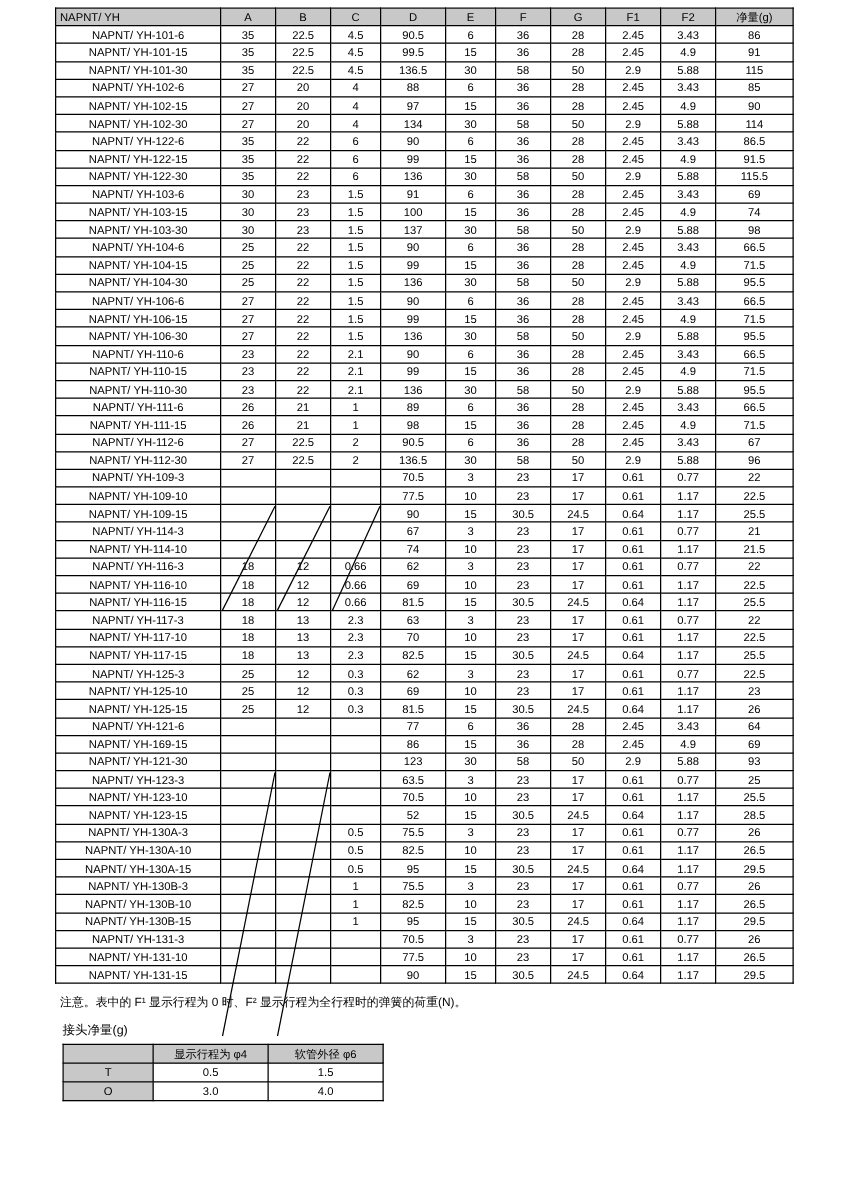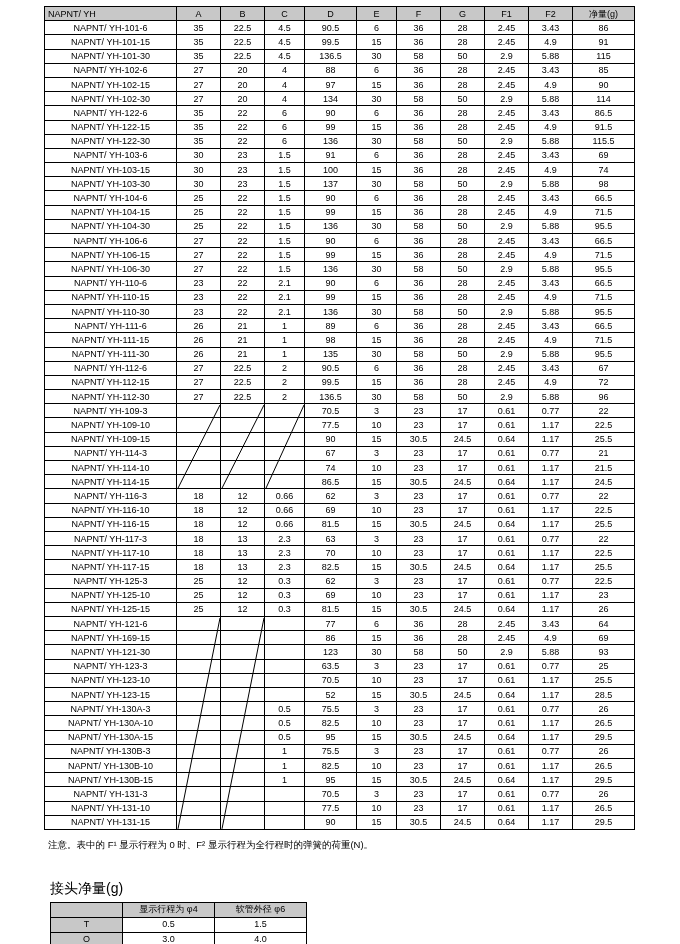--- a/index.html
+++ b/index.html
@@ -61,23 +61,23 @@
   col.c-f2{width:44px;}
   col.c-net{width:62px;}
 
   .note{
     margin-top:9px;
     margin-left:4px;
     font-size:9.5px;
     letter-spacing:0px;
   }
   .sub-title{
-    margin-top:28px;
+    margin-top:8px;
     margin-left:6px;
-    font-size:14px;
+    font-size:10px;
   }
   table.sub{
     border-collapse:collapse;
     margin-top:4px;
     margin-left:6px;
     table-layout:fixed;
   }
   table.sub td{
     border:1px solid #000;
     height:14px;
@@ -426,59 +426,33 @@
           <td>1</td>
           <td>98</td>
           <td>15</td>
           <td>36</td>
           <td>28</td>
           <td>2.45</td>
           <td>4.9</td>
           <td>71.5</td>
         </tr>
         <tr>
-          <td class="model">NAPNT/ YH-111-30</td>
-          <td>26</td>
-          <td>21</td>
-          <td>1</td>
-          <td>135</td>
-          <td>30</td>
-          <td>58</td>
-          <td>50</td>
-          <td>2.9</td>
-          <td>5.88</td>
-          <td>95.5</td>
-        </tr>
-        <tr>
           <td class="model">NAPNT/ YH-112-6</td>
           <td>27</td>
           <td>22.5</td>
           <td>2</td>
           <td>90.5</td>
           <td>6</td>
           <td>36</td>
           <td>28</td>
           <td>2.45</td>
           <td>3.43</td>
           <td>67</td>
         </tr>
         <tr>
-          <td class="model">NAPNT/ YH-112-15</td>
-          <td>27</td>
-          <td>22.5</td>
-          <td>2</td>
-          <td>99.5</td>
-          <td>15</td>
-          <td>36</td>
-          <td>28</td>
-          <td>2.45</td>
-          <td>4.9</td>
-          <td>72</td>
-        </tr>
-        <tr>
           <td class="model">NAPNT/ YH-112-30</td>
           <td>27</td>
           <td>22.5</td>
           <td>2</td>
           <td>136.5</td>
           <td>30</td>
           <td>58</td>
           <td>50</td>
           <td>2.9</td>
           <td>5.88</td>
@@ -541,33 +515,20 @@
           <td></td>
           <td></td>
           <td></td>
           <td>74</td>
           <td>10</td>
           <td>23</td>
           <td>17</td>
           <td>0.61</td>
           <td>1.17</td>
           <td>21.5</td>
-        </tr>
-        <tr>
-          <td class="model">NAPNT/ YH-114-15</td>
-          <td></td>
-          <td></td>
-          <td></td>
-          <td>86.5</td>
-          <td>15</td>
-          <td>30.5</td>
-          <td>24.5</td>
-          <td>0.64</td>
-          <td>1.17</td>
-          <td>24.5</td>
         </tr>
         <tr>
           <td class="model">NAPNT/ YH-116-3</td>
           <td>18</td>
           <td>12</td>
           <td>0.66</td>
           <td>62</td>
           <td>3</td>
           <td>23</td>
           <td>17</td>

